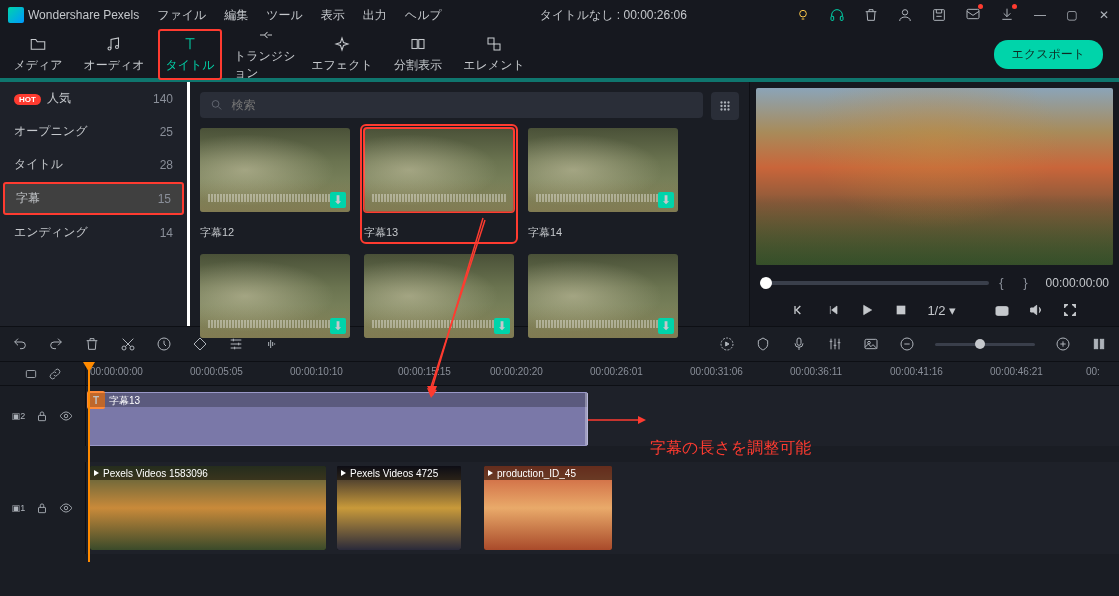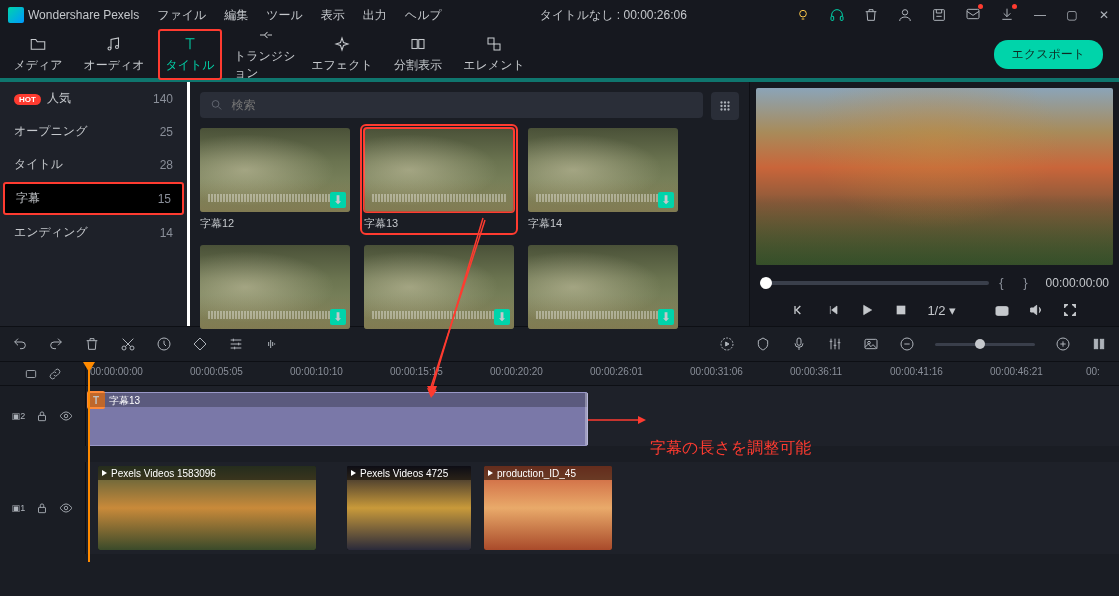--- a/index.html
+++ b/index.html
@@ -17,38 +17,38 @@
 .main-tabs{height:52px;background:#16181f;display:flex;align-items:center;padding:0 6px;gap:12px;border-bottom:4px solid #0f766e}
 .tab{width:64px;display:flex;flex-direction:column;align-items:center;gap:4px;padding:4px 0;cursor:pointer;color:#c5c8cc}
 .tab svg{width:20px;height:18px;stroke:#c5c8cc;fill:none;stroke-width:1.4}
 .tab.active{color:#00d4aa}
 .tab.active svg{stroke:#00d4aa}
 .tab.highlighted{border:2px solid #ff3b30;border-radius:3px}
 .export-btn{margin-left:auto;margin-right:10px;background:#00d4aa;color:#0d2b23;padding:6px 18px;border-radius:14px;font-size:12px;font-weight:400;cursor:pointer}
 .workspace{display:flex;height:244px}
 .sidebar{width:190px;background:#1e2129;overflow-y:auto;border-right:3px solid #ffffff}
 .sidebar-item{display:flex;justify-content:space-between;align-items:center;padding:8px 14px;cursor:pointer;font-size:12px}
-.sidebar-item.active{background:#000000}
+.sidebar-item.active{background:#404040}
 .sidebar-item.hl{border:2px solid #ff3b30;border-radius:3px;margin:1px 3px;padding:6px 11px}
 .hot-badge{background:#ff3b30;color:#fff;font-size:8px;padding:1px 5px;border-radius:7px;margin-right:6px;font-weight:700}
 .count{color:#8a8f99}
 .browser{flex:1;background:#1a1d24;padding:0 10px}
 .search-row{display:flex;align-items:flex-start;gap:8px;padding:10px 0 8px}
 .search-box{flex:1;background:#2a2e38;border-radius:4px;display:flex;align-items:center;padding:6px 10px;gap:8px}
 .search-box input{background:none;border:none;color:#8a8f99;font-size:12px;outline:none;width:100%}
 .grid-toggle{width:28px;height:28px;background:#2a2e38;border-radius:4px;display:flex;align-items:center;justify-content:center;cursor:pointer}
 .thumb-grid{display:flex;gap:14px;flex-wrap:wrap}
 .thumb{width:150px}
 .thumb-img{width:150px;height:84px;background:linear-gradient(180deg,#4a5138 0%,#6b7450 40%,#8a9268 100%);border-radius:3px;position:relative;overflow:hidden}
 .thumb-img::before{content:"";position:absolute;inset:0;background:radial-gradient(ellipse at 30% 50%,rgba(240,230,200,.4),transparent 60%),linear-gradient(0deg,rgba(120,100,60,.5),transparent 40%)}
 .thumb-img::after{content:"";position:absolute;left:8px;right:8px;bottom:10px;height:8px;background:repeating-linear-gradient(90deg,rgba(255,255,255,.7) 0 2px,transparent 2px 3px);opacity:.5}
 .thumb.sel .thumb-img{outline:2px solid #ff3b30;outline-offset:-1px}
 .thumb.sel{outline:2px solid #ff3b30;border-radius:4px;padding:2px;width:154px;margin:-2px}
 .dl-icon{position:absolute;right:4px;bottom:4px;width:16px;height:16px;background:#00d4aa;border-radius:2px;display:flex;align-items:center;justify-content:center;z-index:2}
-.thumb-label{font-size:11px;margin-top:4px;color:#c5c8cc}
+.thumb-label{font-size:11px;margin-top:13px;color:#c5c8cc}
 .preview{width:370px;background:#16181f;border-left:1px solid #0d0f14;display:flex;flex-direction:column}
 .preview-vid{flex:1;margin:6px;background:linear-gradient(180deg,#8ba4b8 0%,#a88b5a 25%,#c9653a 45%,#8a5a3a 65%,#4a6b3a 100%);border-radius:2px;position:relative}
 .preview-vid::after{content:"";position:absolute;inset:0;background:radial-gradient(ellipse at 50% 30%,rgba(200,140,60,.4),transparent 50%),linear-gradient(0deg,rgba(40,60,30,.6),transparent 40%)}
 .preview-scrub{display:flex;align-items:center;gap:10px;padding:4px 10px}
 .scrub-track{flex:1;height:4px;background:#3a3f4b;border-radius:2px;position:relative}
 .scrub-dot{position:absolute;left:0;top:-4px;width:12px;height:12px;background:#fff;border-radius:50%}
 .braces{color:#8a8f99;font-size:13px;letter-spacing:8px}
 .tc{font-size:12px;color:#c5c8cc}
 .preview-ctrl{display:flex;align-items:center;justify-content:center;gap:18px;padding:8px 10px}
 .preview-ctrl svg,.preview-ctrl .ic{width:16px;height:16px;stroke:#c5c8cc;fill:#c5c8cc}
@@ -68,23 +68,23 @@
 .track{display:flex;background:#1a1d24;position:relative}
 .track-body{flex:1;position:relative;height:60px;background:#1e2129}
 .track-body.r2{height:92px}
 .clip-title{position:absolute;left:2px;top:6px;height:54px;width:500px;background:#7a78a8;border:1px solid #9a98c8;border-radius:2px}
 .clip-title .hdr{position:absolute;top:0;left:0;right:0;height:14px;background:rgba(0,0,0,.25);font-size:10px;padding:1px 6px;color:#fff}
 .t-icon{position:absolute;left:-2px;top:-2px;width:18px;height:18px;background:#ff8a3a;border-radius:2px;display:flex;align-items:center;justify-content:center;font-size:10px;font-weight:700;color:#fff}
 .clip-vid{position:absolute;top:4px;height:84px;background:#000;border-radius:2px;overflow:hidden;display:flex}
 .clip-vid .hdr{position:absolute;top:0;left:0;right:0;height:14px;background:rgba(0,0,0,.5);font-size:10px;padding:1px 4px;color:#fff;z-index:2;display:flex;align-items:center;gap:4px}
 .clip-vid .frames{position:absolute;inset:0;display:flex}
 .clip-vid .frame{flex:1;background:#333}
-.cv1{left:12px;width:218px}
+.cv1{left:4px;width:236px}
 .cv1 .frame{background:linear-gradient(180deg,#4a5a3a,#c98a3a 50%,#3a4a2a)}
-.cv2{left:261px;width:124px}
+.cv2{left:251px;width:124px}
 .cv2 .frame{background:linear-gradient(180deg,#1a1a2a,#c99a3a 50%,#2a2a3a)}
 .cv3{left:398px;width:128px}
 .cv3 .frame{background:linear-gradient(180deg,#c95a3a,#e9aa6a 50%,#a94a2a)}
 .arrow{position:absolute;z-index:20;pointer-events:none}
 .anno{position:absolute;color:#ff3b30;font-size:16px;z-index:20}
 .track2-label{position:absolute;left:4px;font-size:9px;color:#aeb3ba}
 .play-tri{width:0;height:0;border-left:8px solid #fff;border-top:5px solid transparent;border-bottom:5px solid transparent;display:inline-block}
 .reddot{position:absolute;width:5px;height:5px;background:#ff3b30;border-radius:50%;top:-2px;right:-2px}
 .track-gap{height:16px;background:#1a1d24}
 .resize-ind{position:absolute;right:-1px;top:0;bottom:0;width:3px;background:rgba(255,255,255,.3)}
@@ -382,21 +382,21 @@
       </svg>
     <svg viewBox="0 0 24 24">
         <path d="M10 14a4 4 0 006 0l3-3a4 4 0 00-6-6l-1 1M14 10a4 4 0 00-6 0l-3 3a4 4 0 006 6l1-1"></path>
       </svg>
   </div>
   <div class="ruler">
     <div class="playhead"></div>
     <div class="ruler-tick" style="left:4px">00:00:00:00</div>
     <div class="ruler-tick" style="left:104px">00:00:05:05</div>
     <div class="ruler-tick" style="left:204px">00:00:10:10</div>
-    <div class="ruler-tick" style="left:304px">00:00:15:15</div>
+    <div class="ruler-tick" style="left:312px">00:00:15:15</div>
     <div class="ruler-tick" style="left:404px">00:00:20:20</div>
     <div class="ruler-tick" style="left:504px">00:00:26:01</div>
     <div class="ruler-tick" style="left:604px">00:00:31:06</div>
     <div class="ruler-tick" style="left:704px">00:00:36:11</div>
     <div class="ruler-tick" style="left:804px">00:00:41:16</div>
     <div class="ruler-tick" style="left:904px">00:00:46:21</div>
     <div class="ruler-tick" style="left:1000px">00:</div>
   </div>
 </div>
 

